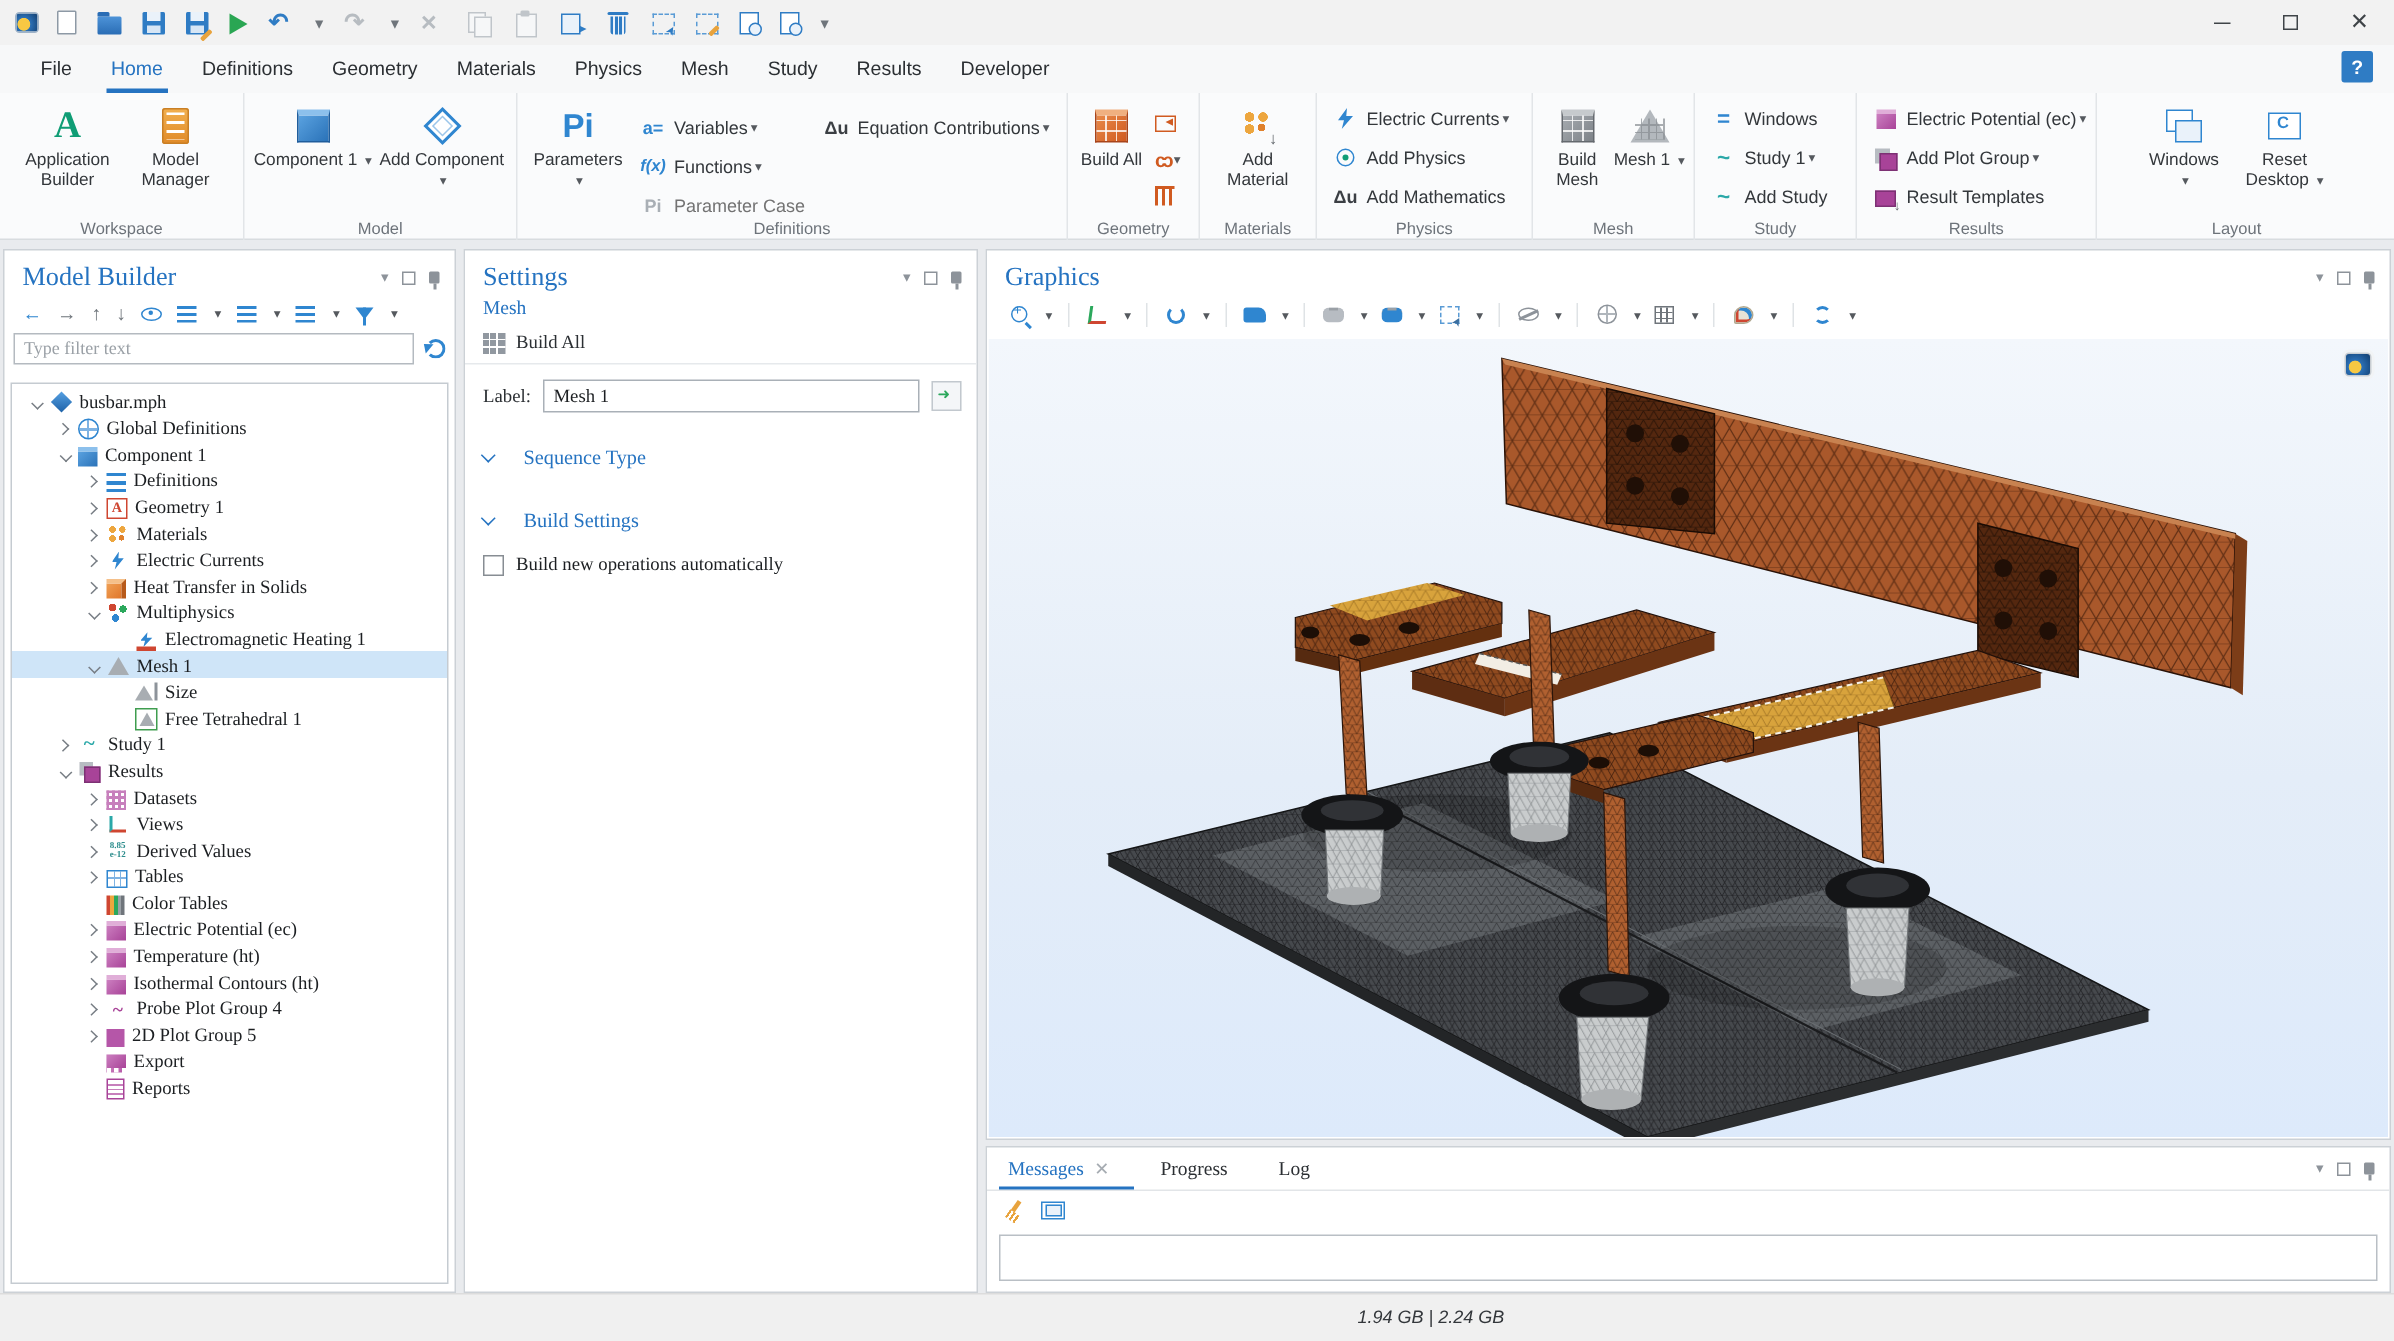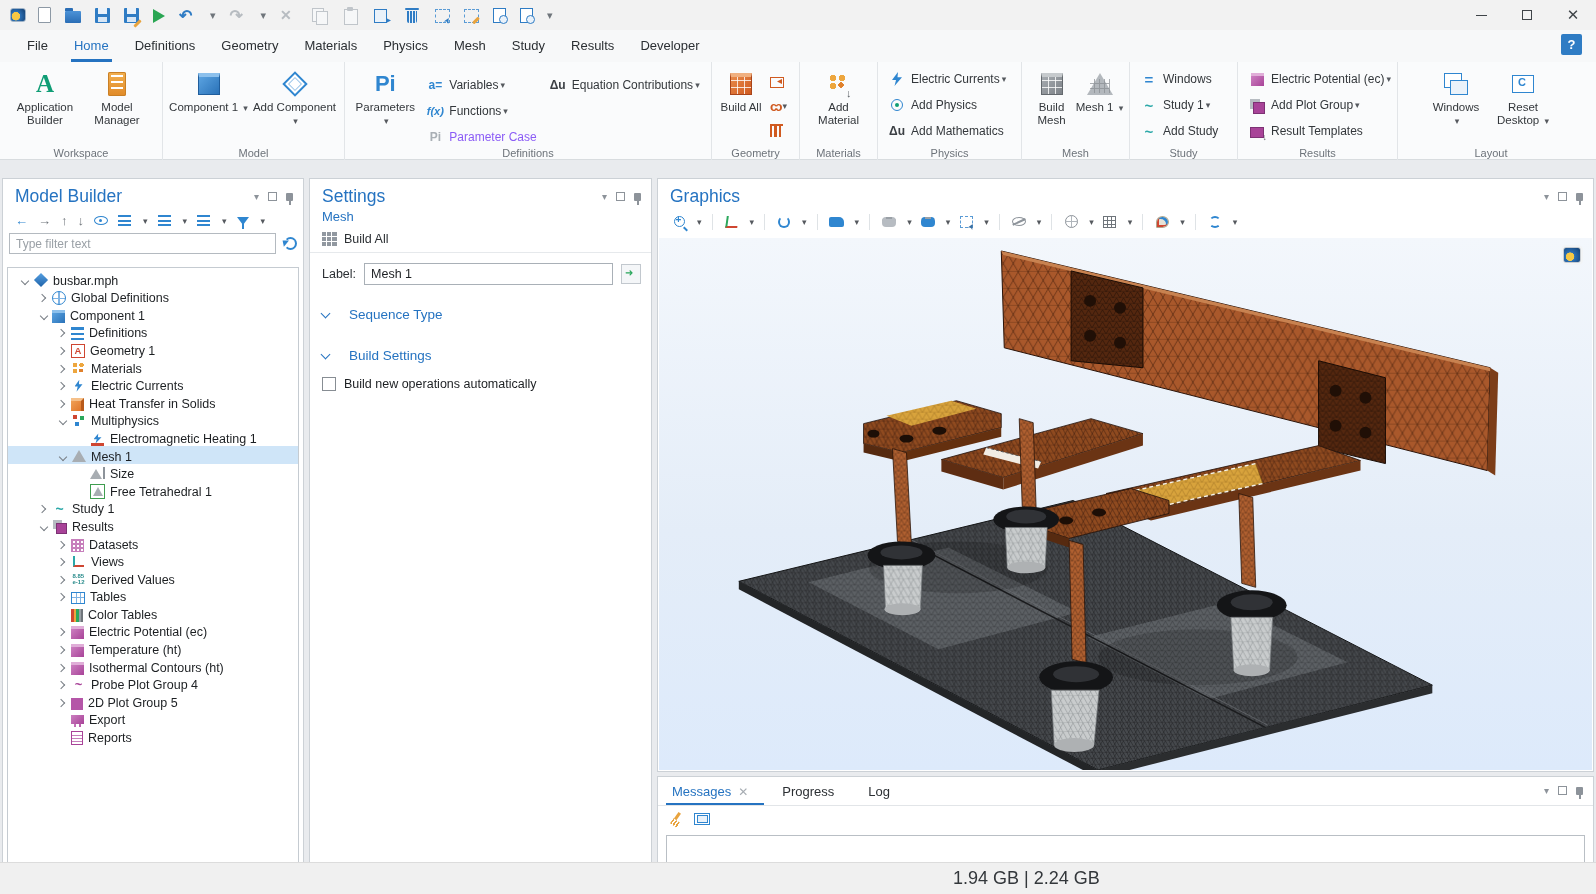--- a/index.html
+++ b/index.html
@@ -85,21 +85,21 @@
        radial-gradient(circle 3.2px at 5px 13px,#eda63e 98%,transparent), radial-gradient(circle 2.6px at 13px 12px,#e0812c 98%,transparent); }
   .bi-dots::after { content:"↓"; position:absolute; right:-2px; bottom:-4px; font-size:11px; color:#5c6167; font-weight:bold; }
   .bi-windows { width:24px; height:22px; position:relative; }
   .bi-windows::before { content:""; position:absolute; left:0; top:0; width:16px; height:13px; border:1.6px solid #2f86d0; background:#fff; }
   .bi-windows::after { content:""; position:absolute; right:0; bottom:0; width:16px; height:13px; border:1.6px solid #2f86d0; background:#eaf2fa; }
   .bi-reset { width:22px; height:18px; border:1.6px solid #2f86d0; position:relative; background:#fff; }
   .bi-reset::after { content:"C"; position:absolute; left:5px; top:0px; font-size:11px; font-weight:bold; color:#2f86d0; }
   .smallcol { display:flex; flex-direction:column; justify-content:flex-start; padding-top:6px; }
   .srow { display:flex; align-items:center; height:26px; padding:0 6px; cursor:default; white-space:nowrap; }
   .srow .slabel { font-size:12px; color:#33373b; }
-  .srow .slabel.disabled { color:#8b5cf6; }
+  .srow .slabel.disabled { color:#737373; }
   .si { width:18px; display:inline-flex; justify-content:center; margin-right:5px; font-weight:bold; flex:none; }
   .si-aeq { color:#2f86d0; font-size:12px; }
   .si-fx { color:#2f86d0; font-size:11px; font-style:italic; }
   .si-pi { color:#a9afb5; font-size:12px; }
   .si-du { color:#3b3f44; font-size:12px; }
   .si-eq { color:#2f86d0; font-size:15px; }
   .si-wave { color:#2ba8a8; font-size:15px; }
   .si-bolt { width:10px; height:14px; background:#2f86d0; clip-path:polygon(60% 0,0 58%,40% 58%,25% 100%,100% 38%,55% 38%); }
   .si-atom { width:12px; height:12px; border:1.5px solid #2f86d0; border-radius:50%; position:relative; }
   .si-atom::after { content:""; position:absolute; left:3px; top:3px; width:4px; height:4px; background:#0f9d75; border-radius:50%; }
@@ -109,21 +109,21 @@
   .si-stack::before { content:""; position:absolute; left:0; top:0; width:10px; height:10px; background:#b7bcc2; }
   .si-stack::after { content:""; position:absolute; left:3px; top:3px; width:10px; height:10px; background:#a84398; border:1px solid #7d3174; }
   .si-template { width:14px; height:11px; background:#a84398; border:1px solid #7d3174; position:relative; margin-top:2px; }
   .si-template::after { content:"↓"; position:absolute; right:-4px; bottom:-5px; font-size:9px; color:#5c6167; }
   .gi-import { width:14px; height:11px; border:1.5px solid #d05a20; position:relative; }
   .gi-import::after { content:"◂"; position:absolute; right:1px; top:-3px; color:#d05a20; font-size:10px; }
   .gi-loop { color:#d05a20; font-size:13px; font-weight:bold; letter-spacing:-2px; }
   .gi-fence { width:13px; height:13px; background:repeating-linear-gradient(90deg,#d05a20 0 2px,transparent 2px 4.5px); border-top:2px solid #d05a20; }
 
   
-  .main { position:absolute; left:0; top:176px; width:1272px; height:702px; }
+  .main { position:absolute; left:0; top:164px; width:1272px; height:702px;font-family:Liberation Serif, serif; }
   .panel { position:absolute; background:#fff; border:1px solid #ccd1d6; }
   .ptitle { font-size:17.5px; color:#2573c1; padding:7px 0 2px 12px; }
   .ph-icons { position:absolute; right:10px; top:12px; display:flex; gap:9px; align-items:center; color:#8d939a; }
   .ph-car { font-size:10px; }
   .ph-box { width:9px; height:9px; border:1.3px solid #8d939a; }
   .ph-pin { width:7px; height:8px; background:#8d939a; position:relative; border-radius:1px; }
   .ph-pin::after { content:""; position:absolute; left:3px; bottom:-4px; width:1.5px; height:4px; background:#8d939a; }
 
   
   #mb { left:2px; top:2px; width:302px; height:696px; }
@@ -245,21 +245,21 @@
   .m-toolbar { display:flex; align-items:center; gap:10px; padding:4px 0 0 12px; height:22px; }
   .mi-broom { width:14px; height:14px; position:relative; }
   .mi-broom::before { content:""; position:absolute; left:6px; top:0; width:2.5px; height:8px; background:#e8a33d; transform:rotate(35deg); }
   .mi-broom::after { content:""; position:absolute; left:1px; bottom:0; width:8px; height:6px; background:repeating-linear-gradient(90deg,#e8a33d 0 1.5px,transparent 1.5px 3px); transform:rotate(35deg); }
   .mi-mail { width:16px; height:12px; border:1.4px solid #2f86d0; position:relative; background:#fff; }
   .mi-mail::after { content:""; position:absolute; left:2px; top:1px; width:9px; height:6px; border:1.2px solid #2f86d0; background:#eaf2fa; }
   .m-box { position:absolute; left:8px; right:8px; top:58px; bottom:7px; border:1px solid #b9bfc5; background:#fff; }
 
   
   .statusbar { position:absolute; left:0; bottom:0; width:1596px; height:32px; background:#f0f0f0; border-top:1px solid #dcdcdc; }
-  .mem { position:absolute; left:953px; top:0; line-height:31px; font-size:18px; color:#33373b; }
+  .mem { position:absolute; left:905px; top:0; line-height:31px; font-size:12px; color:#33373b;font-style:italic; }
 </style>
 </head>
 <body>
 
 <div class="titlebar">
   <span class="applogo"></span>
   <div class="qat">
     <span class="qi qi-doc"></span>
     <span class="qi qi-folder"></span>
     <span class="qi qi-save"></span>

